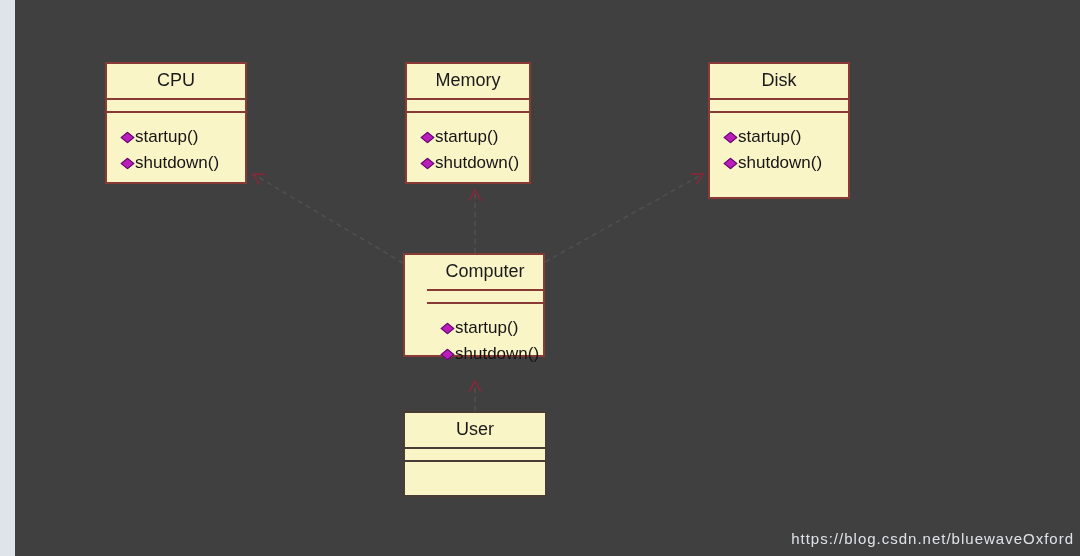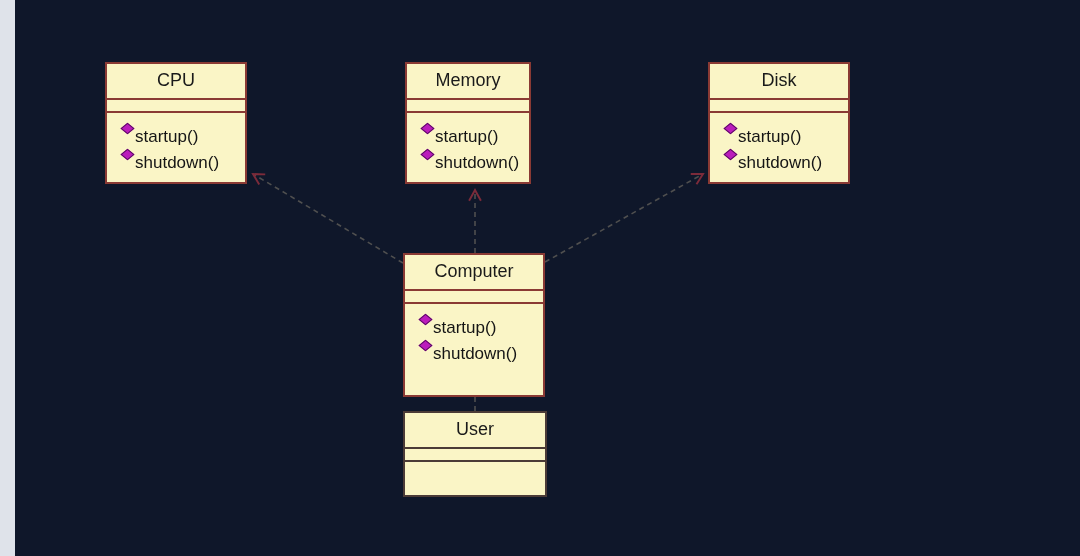--- a/index.html
+++ b/index.html
@@ -1,21 +1,21 @@
 <!DOCTYPE html>
 <html><head>
 <meta charset="utf-8">
 <style>
   * { margin:0; padding:0; box-sizing:border-box; }
   html,body { width:1080px; height:556px; }
   body { font-family:"Liberation Sans", sans-serif; background:#ffffff; }
 
   .canvas {
     position:relative; width:1080px; height:556px;
-    background:#0f172a; overflow:hidden;
+    background:#404040; overflow:hidden;
   }
   .left-strip {
     position:absolute; left:0; top:0; width:15px; height:556px;
     background:#dfe3ea;
   }
 
   .arrow-layer { position:absolute; left:0; top:0; width:1080px; height:556px; }
 
   .uml-box {
     position:absolute;
@@ -34,21 +34,21 @@
     border-top:2px solid #8a3a34;
   }
   .uml-methods {
     border-top:2px solid #8a3a34;
     padding:11px 4px 4px 16px;
   }
   .uml-box.user .uml-attrs { border-top-color:#4b3b37; }
   .uml-box.user .uml-methods { border-top-color:#4b3b37; }
 
   .method-row {
-    display:flex; align-items:flex-start;
+    display:flex; align-items:center;
     font-size:17px; line-height:26px; color:#151515;
     white-space:nowrap;
   }
   .diamond {
     display:inline-block; width:9px; height:9px;
     background:#bb1cbc; border:1.5px solid #5a0b63;
     transform:rotate(45deg) skew(-6deg,-6deg);
     margin-right:3px; flex:0 0 auto;
   }
 
@@ -102,49 +102,50 @@
         <span class="diamond"></span>
         <span>startup()</span>
       </div>
       <div class="method-row">
         <span class="diamond"></span>
         <span>shutdown()</span>
       </div>
     </div>
   </div>
 
-  <div class="uml-box" style="left:708px; top:62px; width:142px; height:122px;">
+  <div class="uml-box" style="left:708px; top:62px; width:142px; height:137px;">
     <div class="uml-title">Disk</div>
     <div class="uml-attrs"></div>
     <div class="uml-methods">
       <div class="method-row">
         <span class="diamond"></span>
         <span>startup()</span>
       </div>
       <div class="method-row">
         <span class="diamond"></span>
         <span>shutdown()</span>
       </div>
     </div>
   </div>
 
-  <div class="uml-box" style="left:403px; top:253px; width:142px; height:144px;">
+  <div class="uml-box" style="left:403px; top:253px; width:142px; height:104px;padding-left:22px;">
     <div class="uml-title">Computer</div>
     <div class="uml-attrs"></div>
     <div class="uml-methods">
       <div class="method-row">
         <span class="diamond"></span>
         <span>startup()</span>
       </div>
       <div class="method-row">
         <span class="diamond"></span>
         <span>shutdown()</span>
       </div>
     </div>
   </div>
 
   <div class="uml-box user" style="left:403px; top:411px; width:144px; height:86px;">
     <div class="uml-title">User</div>
     <div class="uml-attrs"></div>
     <div class="uml-methods" style="height:41px;"></div>
   </div>
 
+  <div class="watermark-url">https://blog.csdn.net/bluewaveOxford</div>
 </div>
 
 </body></html>

